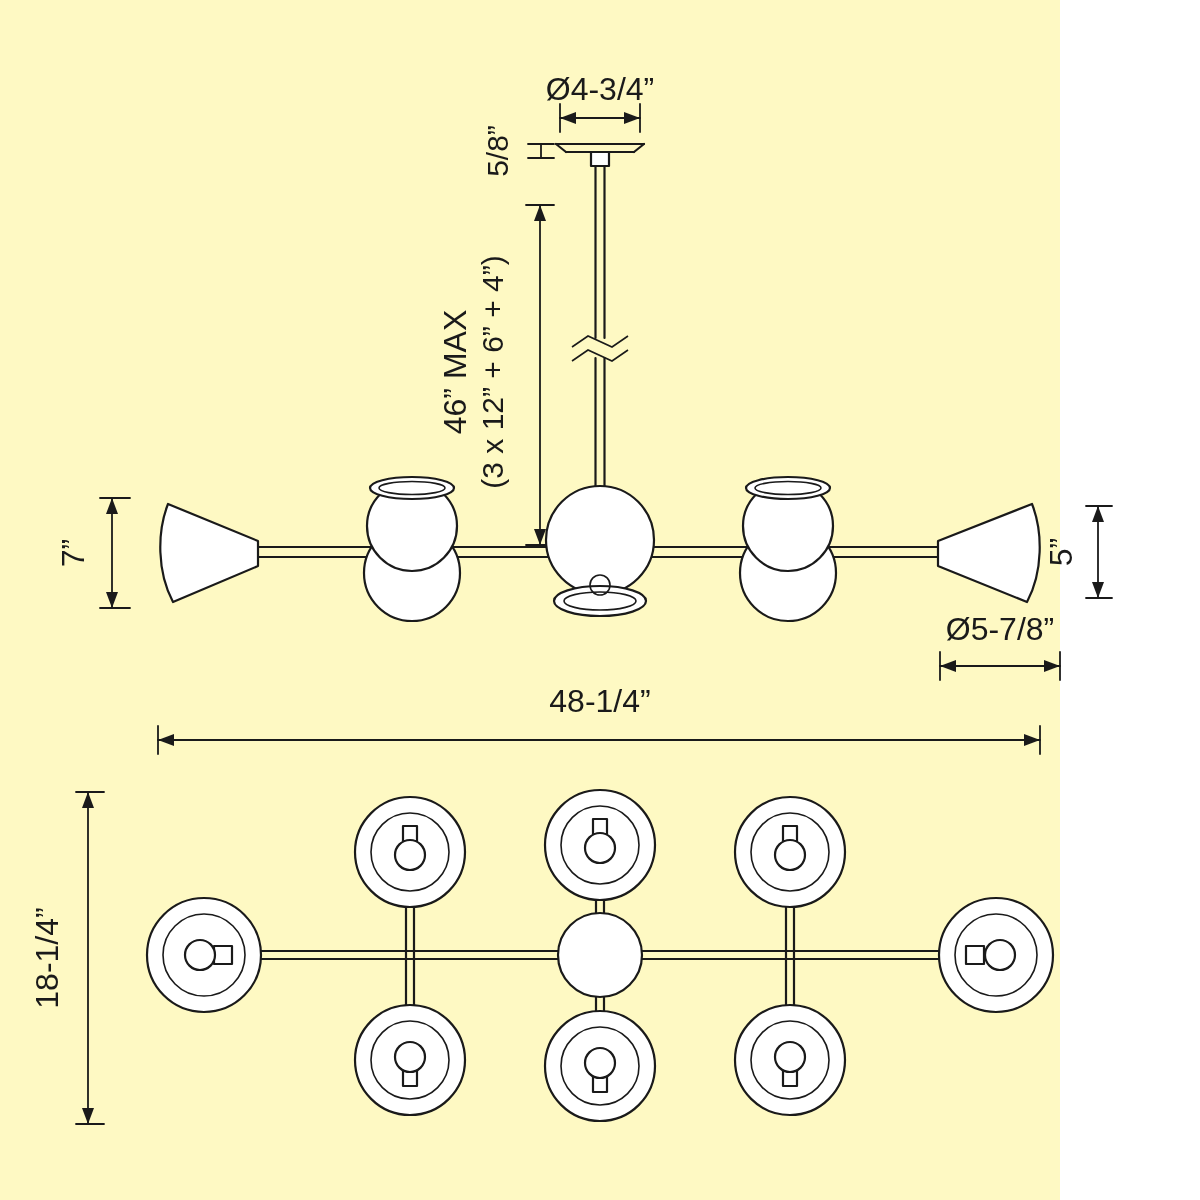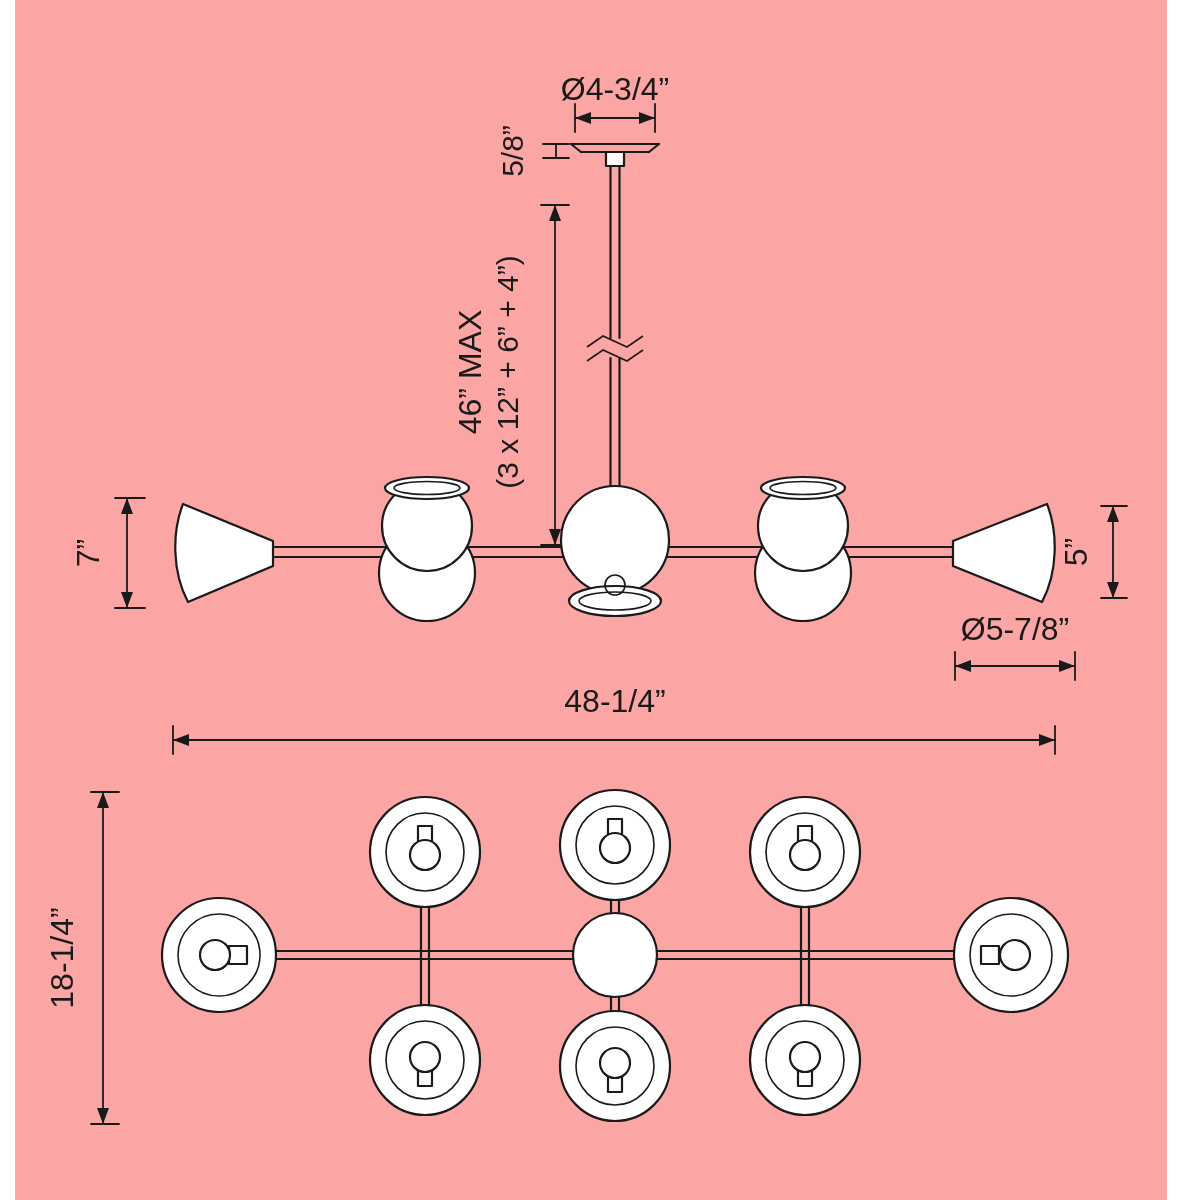--- a/index.html
+++ b/index.html
@@ -1,16 +1,16 @@
 <!DOCTYPE html>
 <html><head>
 <meta charset="utf-8">
 <style>
   html,body{margin:0;padding:0;background:#ffffff;}
-  #canvas{width:1152px;height:1200px;background:#fca5a5;position:relative;font-family:"Liberation Sans",sans-serif;margin-left:15px;}
+  #canvas{width:1060px;height:1200px;background:#fef9c3;position:relative;font-family:"Liberation Sans",sans-serif;}
   svg{display:block;}
   .ln{stroke:#1a1a1a;stroke-width:2.2;fill:none;stroke-linecap:round;stroke-linejoin:round;}
   .thin{stroke:#1a1a1a;stroke-width:1.6;fill:none;}
   .fillw{fill:#ffffff;stroke:#1a1a1a;stroke-width:2.2;stroke-linejoin:round;}
   .dim{stroke:#1a1a1a;stroke-width:1.8;fill:none;stroke-linecap:round;}
   .arr{fill:#1a1a1a;stroke:none;}
   text{fill:#1a1a1a;font-family:"Liberation Sans",sans-serif;}
   .t32{font-size:32px;}
   .t30{font-size:30px;}
 </style>

